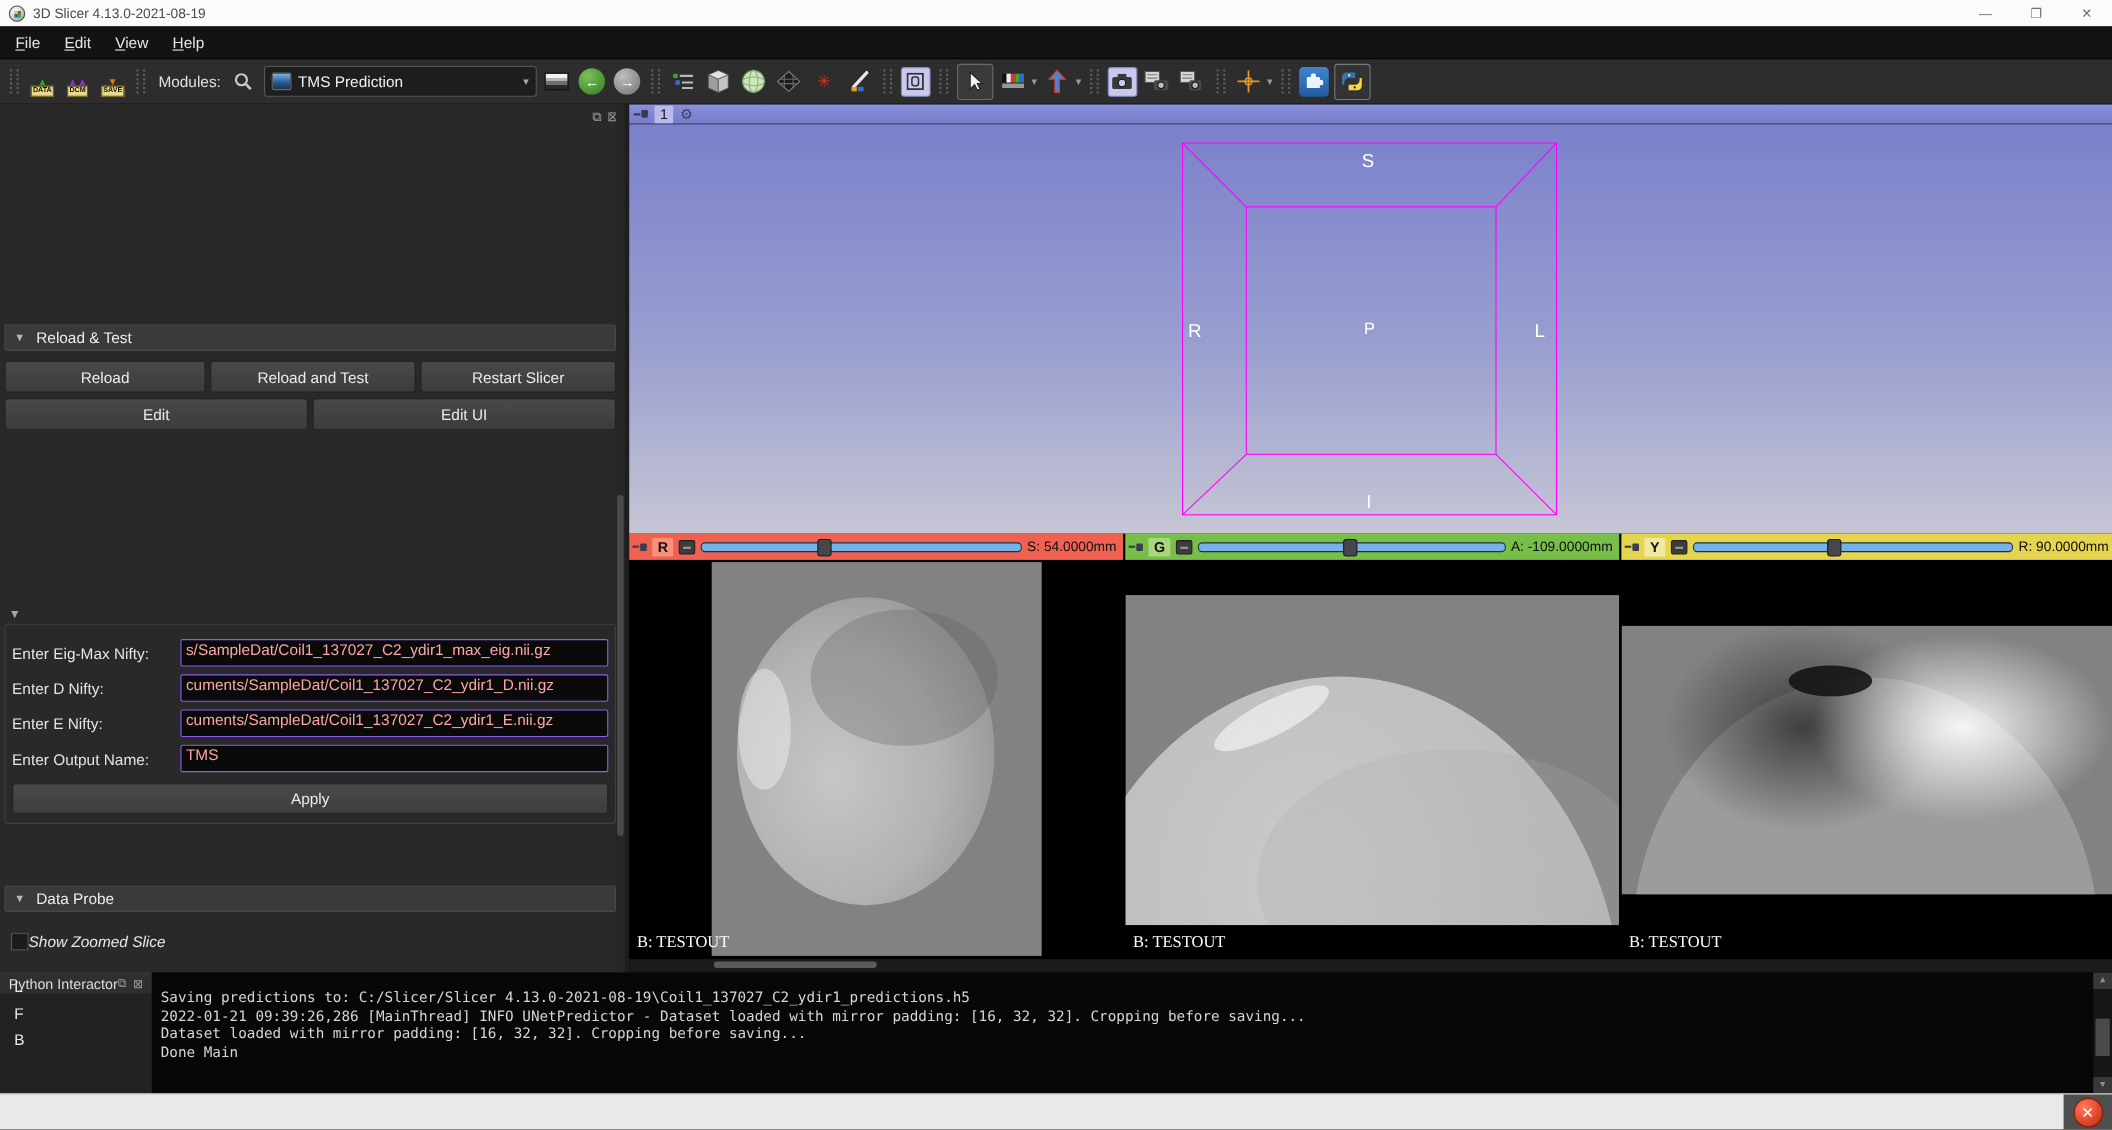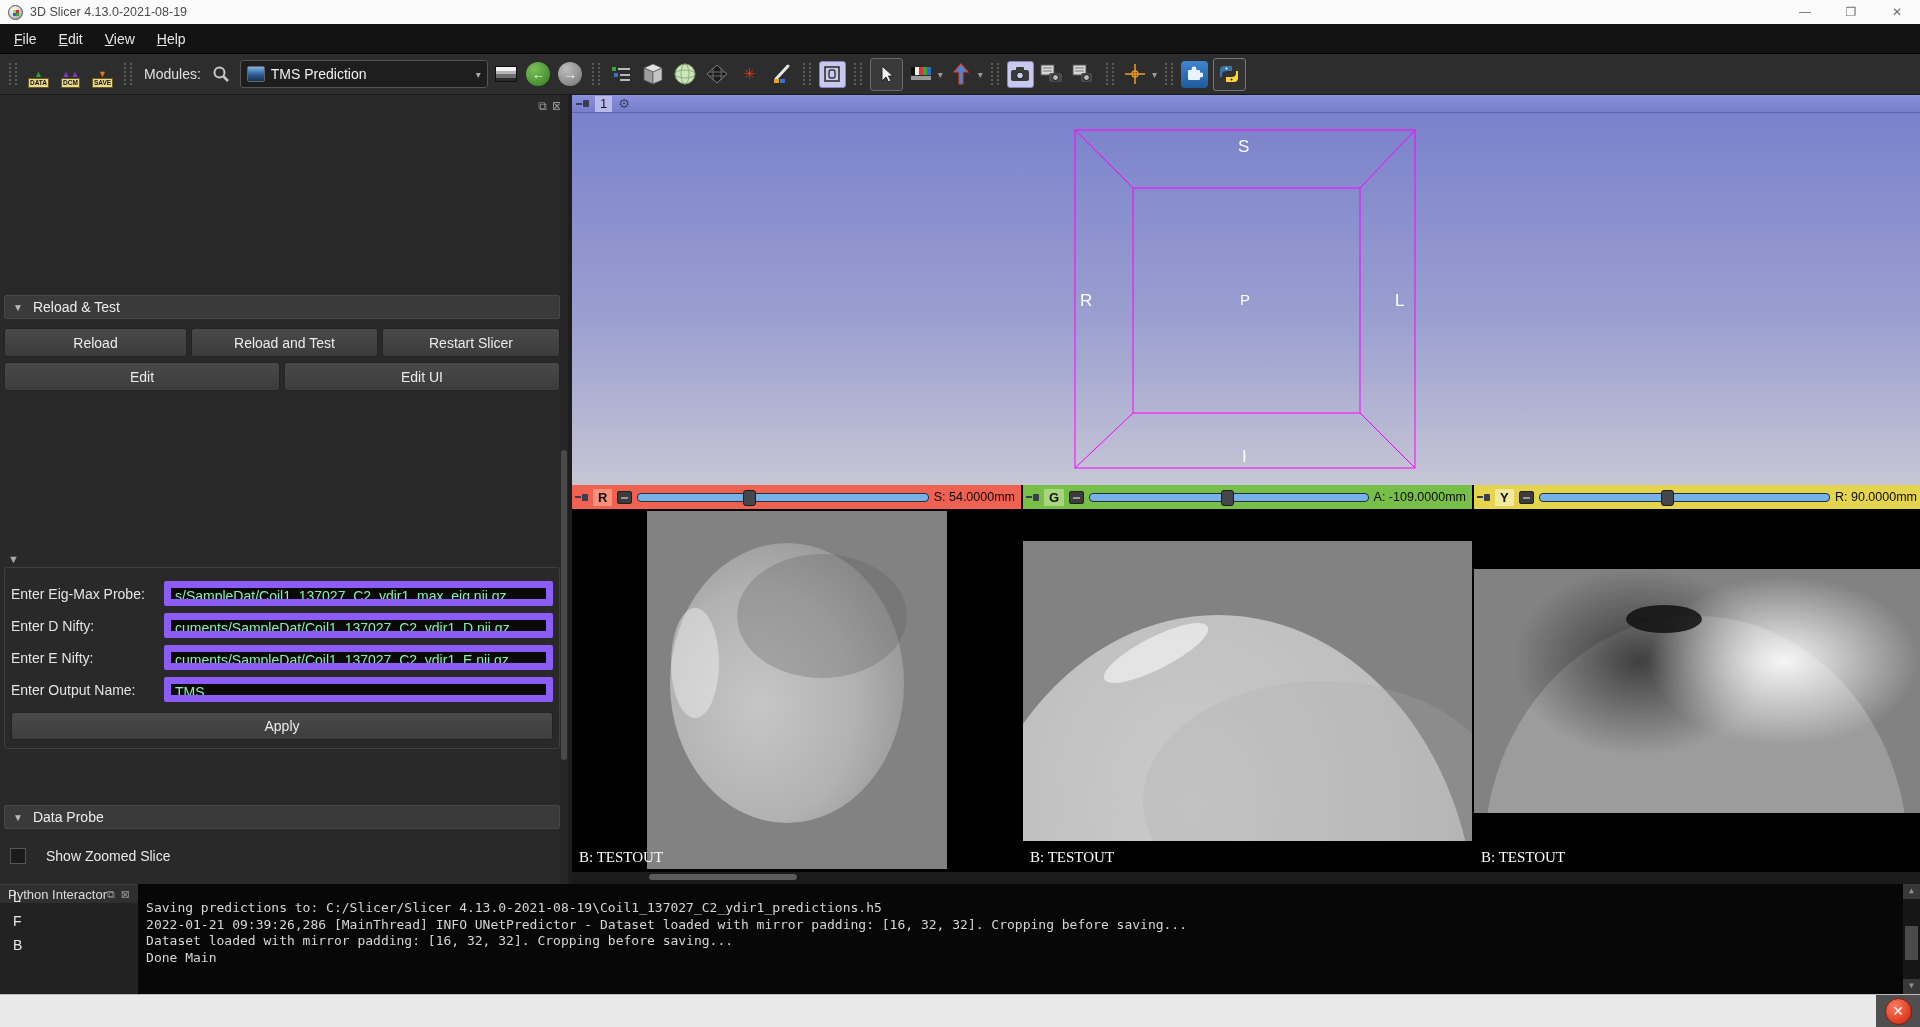--- a/index.html
+++ b/index.html
@@ -72,27 +72,27 @@
      padding-left:8px; color:#ececec; font-size:14px; }
   .sectionheader .tri { color:#b8b8b8; font-size:10px; }
   .pbtn { position:absolute; height:29px; background:linear-gradient(#494949,#3c3c3c);
      border:1px solid #242424; border-radius:3px; color:#ebebeb; font-size:14px;
      display:flex; align-items:center; justify-content:center; }
   .lonetri { position:absolute; left:8px; top:458px; color:#a8a8a8; font-size:11px; }
   .formbox { position:absolute; left:4px; top:472px; width:556px; height:182px;
              border:1px solid #3f3f3f; border-radius:3px; }
   .formrow { position:absolute; left:6px; right:6px; height:25px; display:flex; align-items:center; }
   .formrow .flabel { width:153px; color:#e4e4e4; font-size:14px; flex:none; }
-  .finput { flex:1; height:25px; background:#0a0a0a; color:#86efac; font-size:14px;
-            border:7px solid #8b5cf6; border-radius:2px; padding:0 4px;
+  .finput { flex:1; height:25px; background:#0a0a0a; color:#fca5a5; font-size:14px;
+            border:1px solid #8b5cf6; border-radius:2px; padding:0 4px;
             font-family:"Liberation Sans","DejaVu Sans",sans-serif; overflow:hidden; white-space:nowrap; }
   .applybtn { position:absolute; left:6px; right:6px; top:144px; height:28px;
      background:linear-gradient(#4a4a4a,#3d3d3d); border:1px solid #242424; border-radius:3px;
      color:#ebebeb; font-size:14px; display:flex; align-items:center; justify-content:center; }
-  .checkrow { position:absolute; left:10px; top:753px; display:flex; align-items:center; gap:20px; }
+  .checkrow { position:absolute; left:10px; top:753px; display:flex; align-items:center; gap:0;font-style:italic; }
   .checkbox { width:16px; height:16px; background:#1b1b1b; border:1px solid #555; }
   .checklabel { color:#e8e8e8; font-size:14px; }
   .lfb { position:absolute; left:13px; top:790px; color:#e8e8e8; font-size:14px; line-height:24px; }
   .vscroll { position:absolute; right:0; top:0; width:8px; height:100%; background:#262626; }
   .vscroll .vthumb { position:absolute; left:1px; width:6px; top:355px; height:310px;
                      background:#4a4a4a; border-radius:3px; }
 
   .splitter { width:4px; background:#1e1e1e; flex:none; }
 
   
@@ -351,21 +351,21 @@
       <div class="pbtn" style="top:233px;left:4px;width:183px">Reload</div>
       <div class="pbtn" style="top:233px;left:191px;width:187px">Reload and Test</div>
       <div class="pbtn" style="top:233px;left:382px;width:178px">Restart Slicer</div>
       <div class="pbtn" style="top:267px;left:4px;width:276px">Edit</div>
       <div class="pbtn" style="top:267px;left:284px;width:276px">Edit UI</div>
 
       <div class="lonetri">▼</div>
 
       <div class="formbox">
         <div class="formrow" style="top:13px">
-          <span class="flabel">Enter Eig-Max Probe:</span>
+          <span class="flabel">Enter Eig-Max Nifty:</span>
           <div class="finput">s/SampleDat/Coil1_137027_C2_ydir1_max_eig.nii.gz</div>
         </div>
         <div class="formrow" style="top:45px">
           <span class="flabel">Enter D Nifty:</span>
           <div class="finput">cuments/SampleDat/Coil1_137027_C2_ydir1_D.nii.gz</div>
         </div>
         <div class="formrow" style="top:77px">
           <span class="flabel">Enter E Nifty:</span>
           <div class="finput">cuments/SampleDat/Coil1_137027_C2_ydir1_E.nii.gz</div>
         </div>

